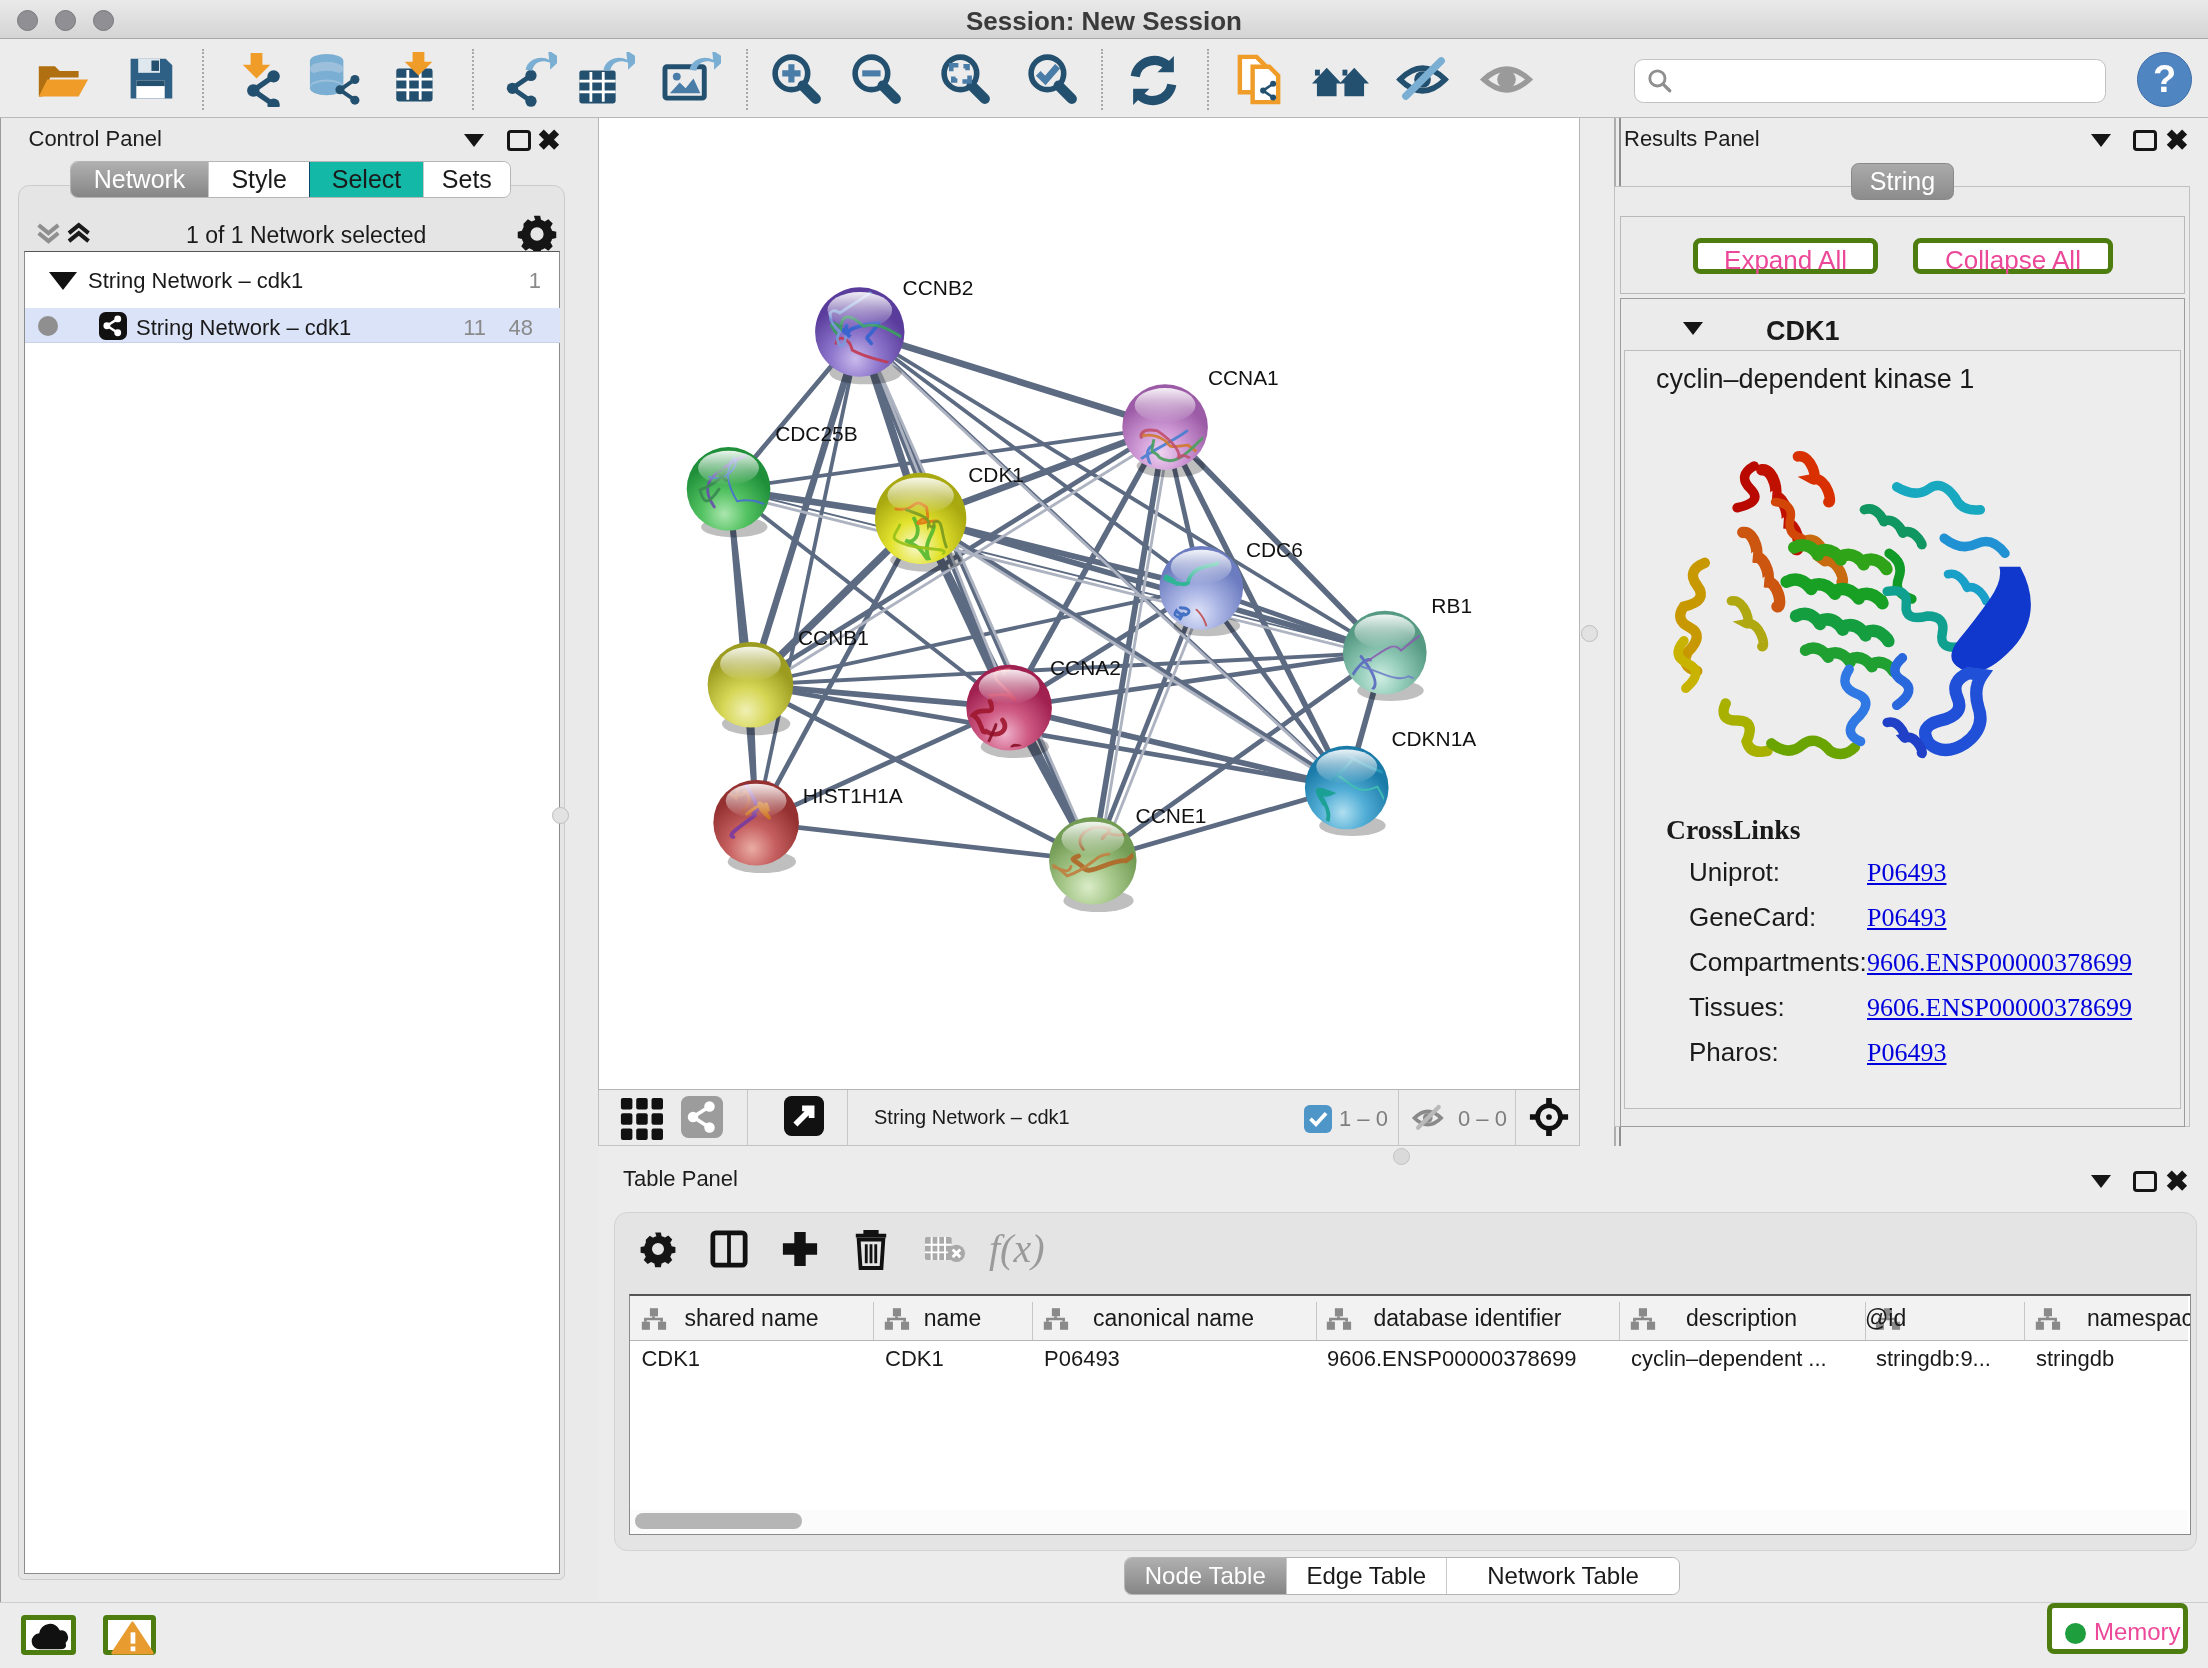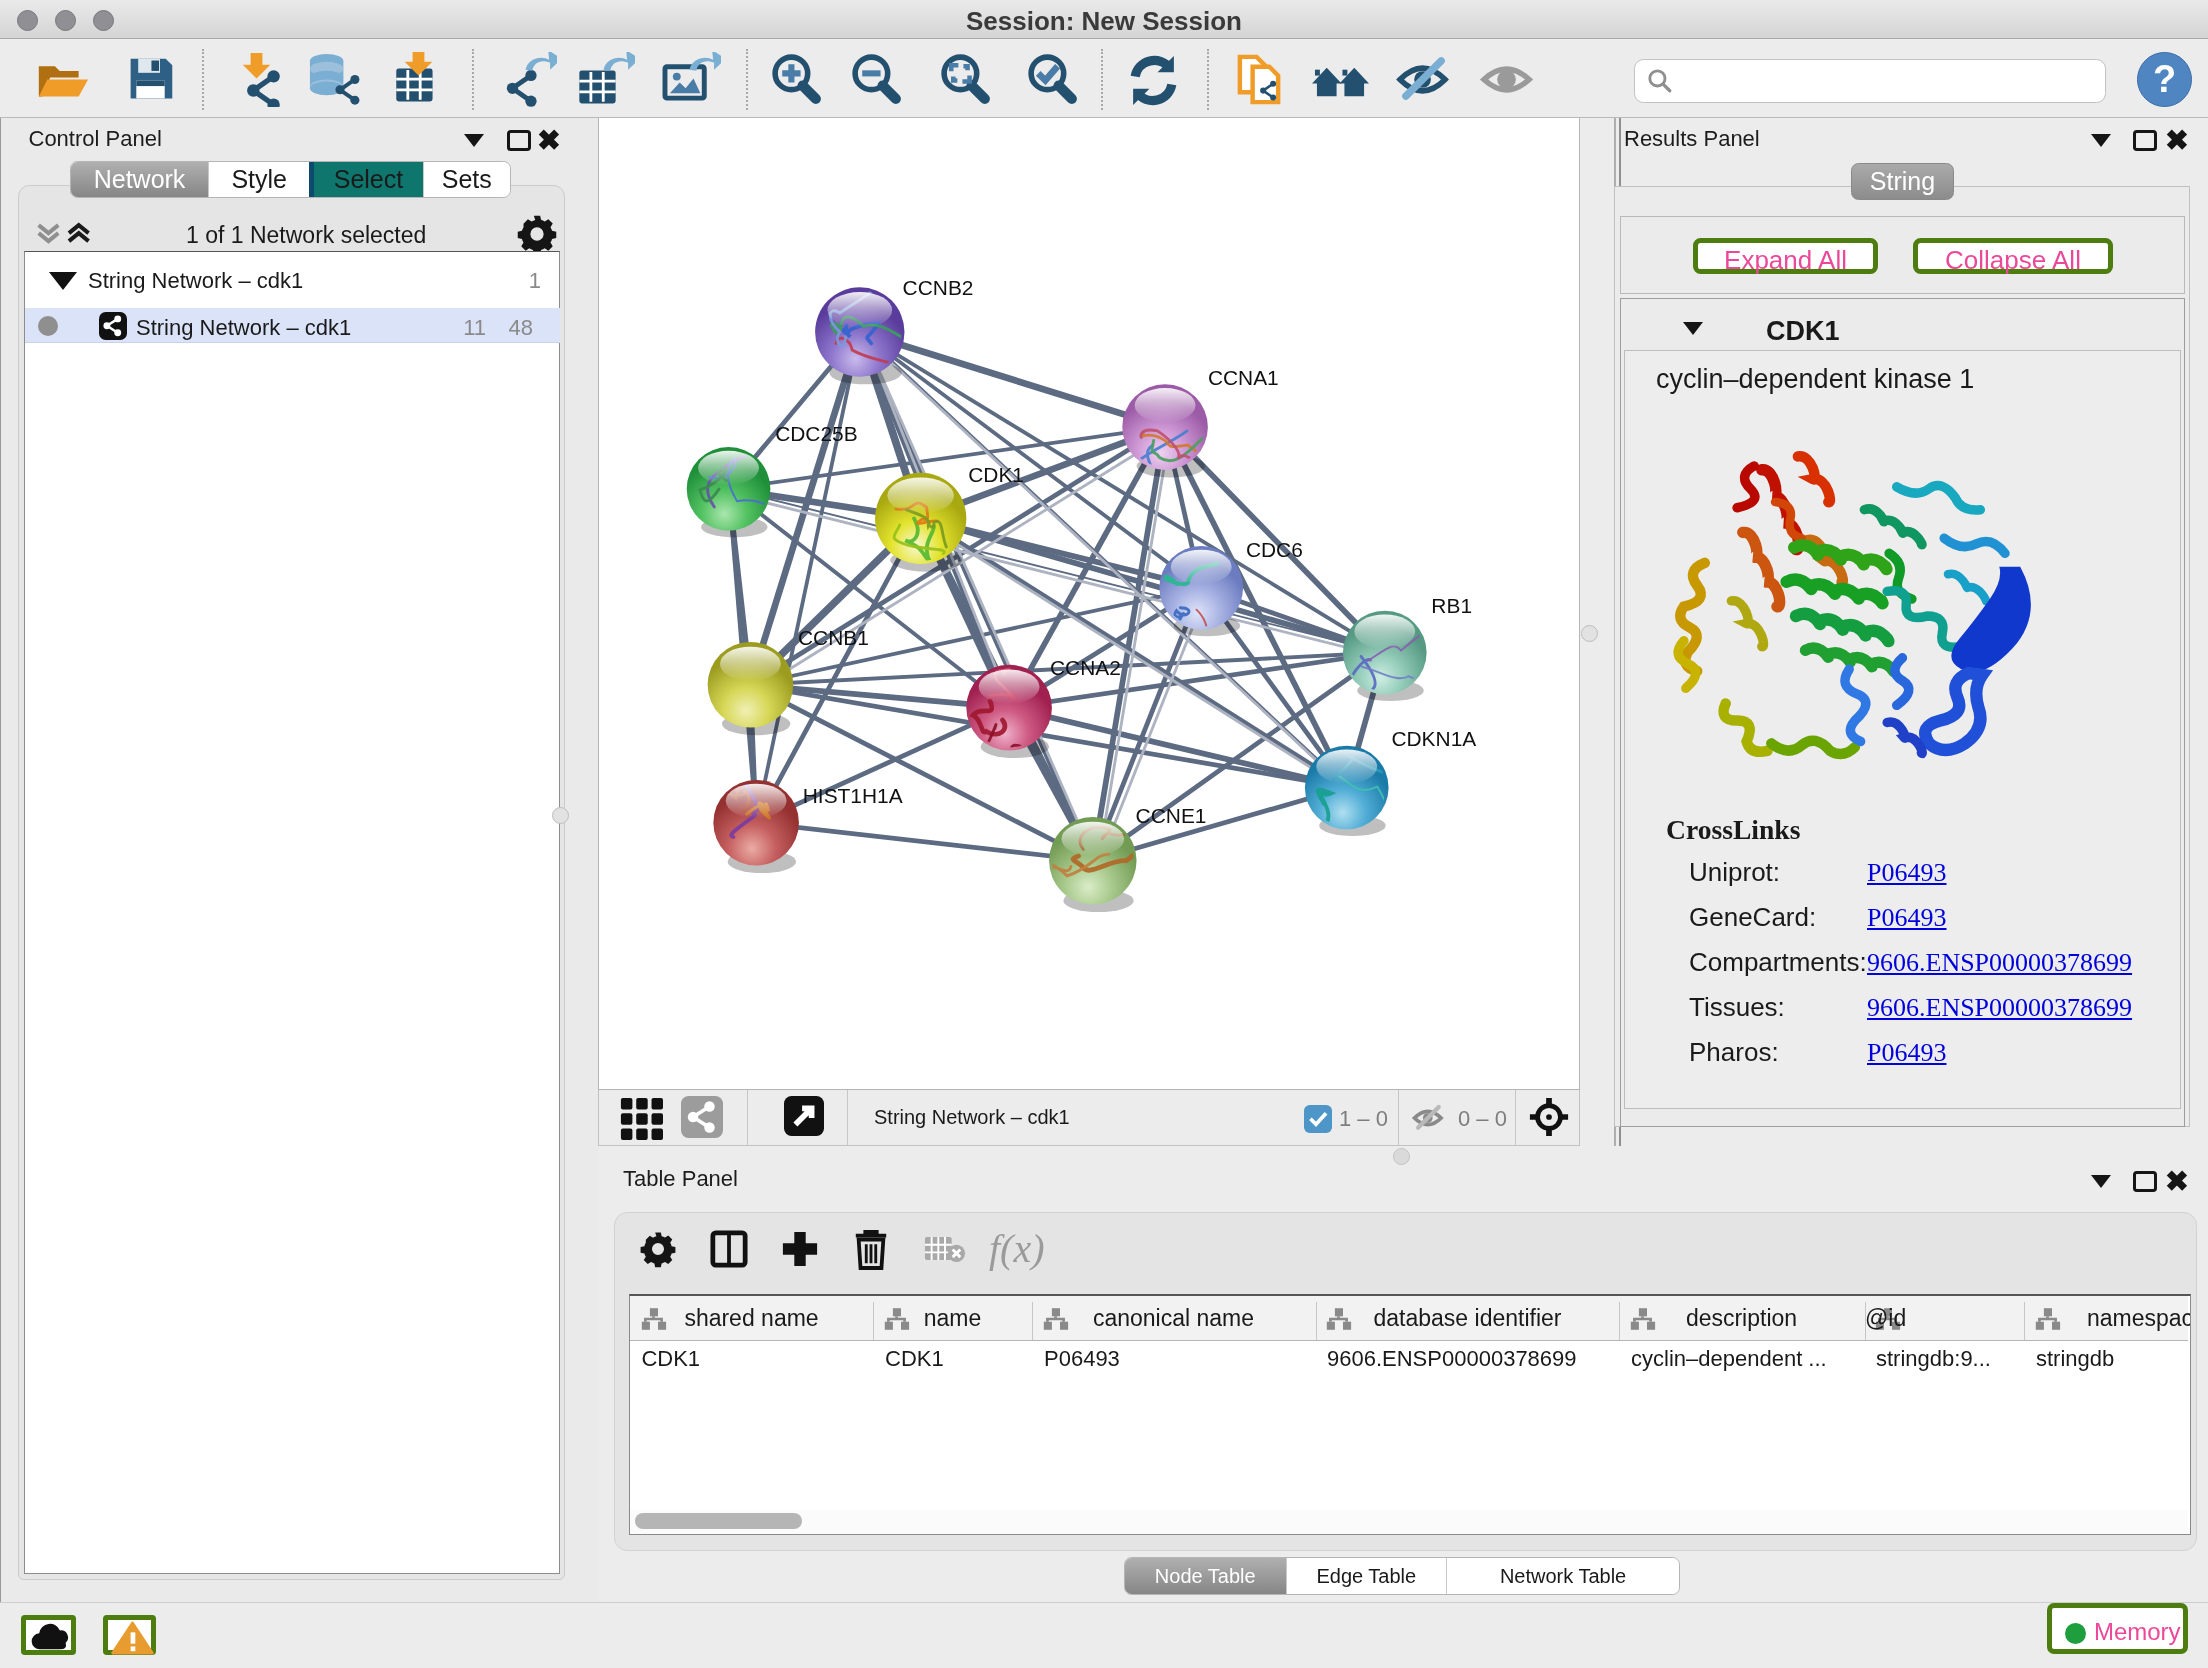--- a/index.html
+++ b/index.html
@@ -174,21 +174,21 @@
 
 <div class="abs" style="left:0;top:118px;width:599px;height:1484px;background:#eaeaea;border-left:1.9px solid #9a9a9a"></div>
 <div class="abs pt" style="left:28.5px;top:126px">Control Panel</div>
 <div class="abs tri" style="left:464px;top:134px"></div>
 <div class="abs sq" style="left:507px;top:130px"></div>
 <div class="abs xx" style="left:537px;top:128px">✖</div>
 <div class="abs" style="left:18px;top:185px;width:547px;height:1395px;background:#e5e5e5;border:1px solid #cbcbcb;border-radius:11.4px 11.4px 5.7px 5.7px"></div>
 <div class="abs" style="left:70px;top:161px;width:441px;height:37px;border-radius:7.6px;overflow:hidden;border:1px solid #b5b5b5;display:flex;font-size:25px;text-align:center;line-height:35px">
 <div style="width:138px;background:linear-gradient(#b0b0b0,#868686);color:#fff">Network</div>
 <div style="width:102px;background:#fff;border-left:1px solid #c9c9c9">Style</div>
-<div style="width:114px;background:#0f766e;border-left:5px solid #0c4a6e">Select</div>
+<div style="width:114px;background:#14b8a6;border-left:1px solid #0c4a6e">Select</div>
 <div style="width:88px;background:#fff;border-left:1px solid #c9c9c9">Sets</div>
 </div>
 <svg class="abs" style="left:36px;top:222px" width="57" height="24" viewBox="0 0 64 26">
     <g fill="none" stroke="#8f8f8f" stroke-width="4.5">
       <path d="M3 3 l11 9 11-9 M3 12 l11 9 11-9"></path>
     </g>
     <g fill="none" stroke="#1a1a1a" stroke-width="4.5">
       <path d="M37 12 l11-9 11 9 M37 21 l11-9 11 9"></path>
     </g>
   </svg>
@@ -683,21 +683,21 @@
           <rect x="2" y="16" width="9" height="9"></rect>
           <rect x="20" y="16" width="9" height="9"></rect>
           <path d="M15 10 v4 M6 16 v-3 h18 v3" stroke="#8a8a8a" stroke-width="3" fill="none"></path>
         </g>
       </svg></div>
     <div class="abs" style="left:1457px;top:8.6px;font-size:23px">namespace</div>
     <div class="abs" style="left:1406px;top:50px;font-size:22px">stringdb</div>
 <div class="abs" style="left:0;top:214px;width:1558px;height:24px;background:#fbfbfb"></div>
 <div class="abs" style="left:4.8px;top:217px;width:167px;height:16px;background:#b5b5b5;border-radius:8.6px"></div>
 </div>
-<div class="abs" style="left:1124px;top:1557px;width:556px;height:38px;border-radius:7.6px;overflow:hidden;border:1px solid #b5b5b5;display:flex;font-size:20px;text-align:center;line-height:36px">
+<div class="abs" style="left:1124px;top:1557px;width:556px;height:38px;border-radius:7.6px;overflow:hidden;border:1px solid #b5b5b5;display:flex;font-size:24px;text-align:center;line-height:36px">
 <div style="width:171px;background:linear-gradient(#b0b0b0,#868686);color:#fff">Node Table</div>
 <div style="width:171px;background:#fff;border-left:1px solid #c9c9c9">Edge Table</div>
 <div style="width:248px;background:#fff;border-left:1px solid #c9c9c9">Network Table</div>
 </div>
 
 <div class="abs" style="left:0;top:1602px;width:2208px;height:67px;background:#ececec;border-top:1.9px solid #cdcdcd"></div>
 <div class="abs whitebtn" style="left:21px;top:1615px;width:55px;height:40px;border-radius:3.8px"><svg width="51" height="36" viewBox="0 0 54 38">
       <path d="M15 31 a8.5 8.5 0 0 1-1-17 a11.5 11.5 0 0 1 22-3 a7.5 7.5 0 0 1 6 13 q2 7 -6 7 z" fill="#111"></path>
     </svg></div>
 <div class="abs whitebtn" style="left:103px;top:1615px;width:53px;height:40px;border-radius:3.8px"><svg width="49" height="36" viewBox="0 0 52 38">

